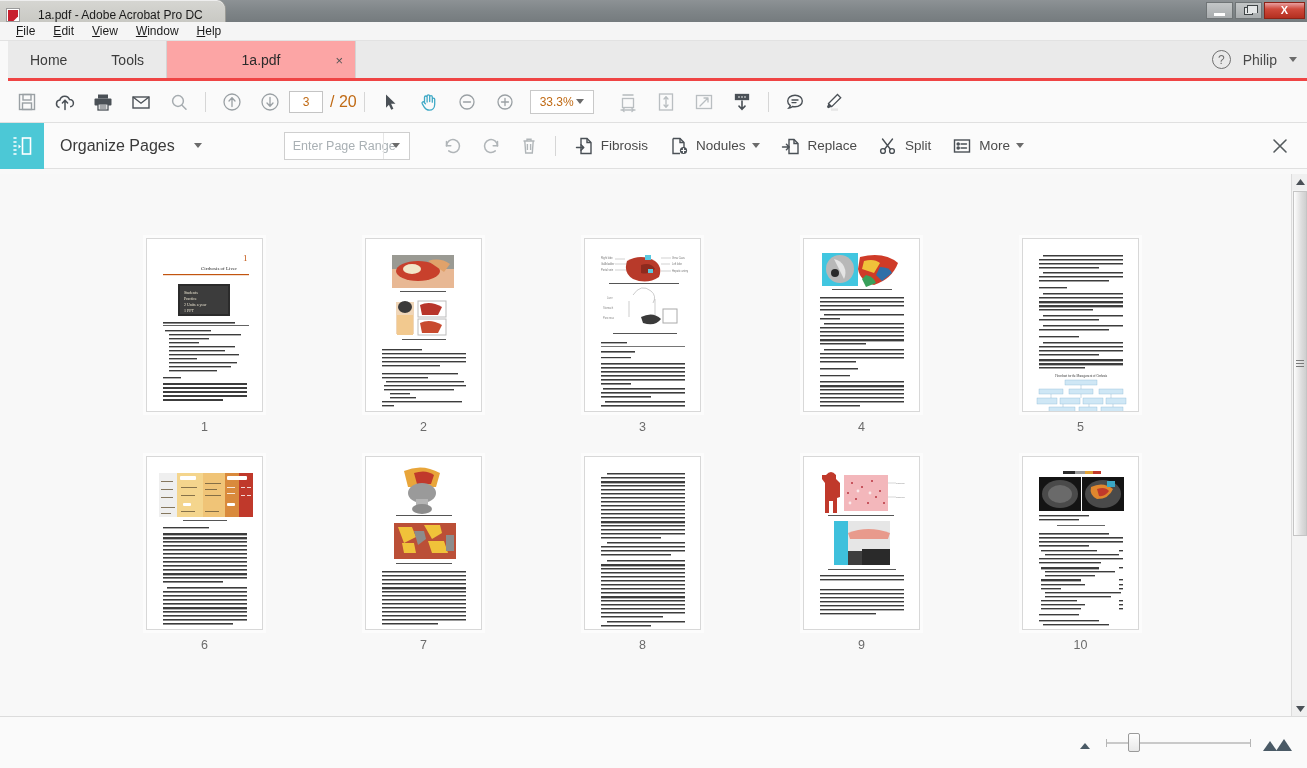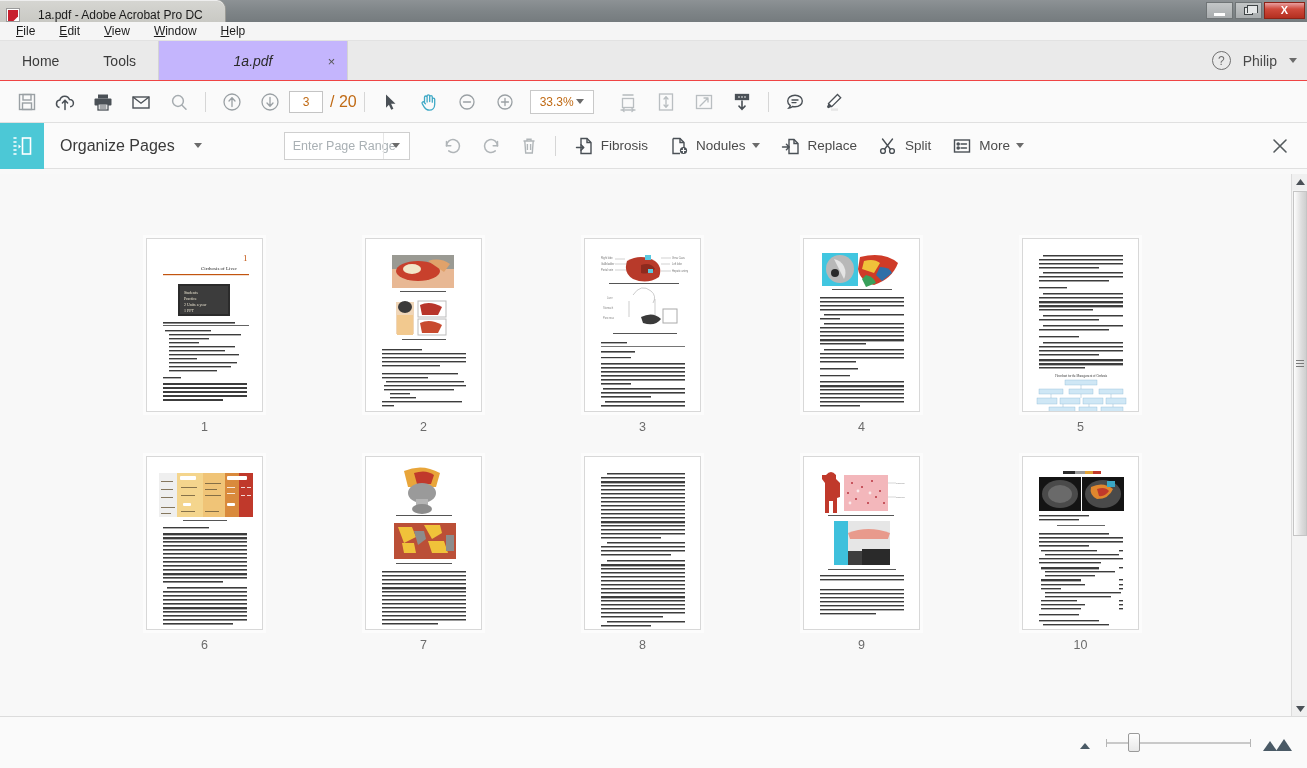--- a/index.html
+++ b/index.html
@@ -64,44 +64,44 @@
     width: 9px; height: 8px; border: 1px solid #3f4446; position: relative; background: #e4e6e7;
   }
   .winbtn .restore-sq:after {
     content: ""; position: absolute; left: 2px; top: -3px; width: 9px; height: 7px;
     border: 1px solid #3f4446; border-bottom: none; background: #e4e6e7;
   }
 
   
   .menubar {
     height: 19px; background: #f5f5f5;
-    display: flex; align-items: center; padding-left: 8px; gap: 8px;
+    display: flex; align-items: center; padding-left: 8px; gap: 2px;
     border-bottom: 1px solid #e2e2e2;
   }
   .menu-item {
     font-size: 12px; color: #1c1c1c; padding: 1px 8px;
   }
   .menu-item u { text-decoration: underline; }
 
   
   .tabbar {
     height: 40px; background: #eaeaea;
     display: flex; align-items: stretch; position: relative;
-    border-bottom: 1px solid #ef4444;
+    border-bottom: 3px solid #ef4444;
+    margin-left: 8px;
   }
   .tab {
     display: flex; align-items: center; justify-content: center;
     font-size: 14px; color: #4a4a4a; padding: 0 22px; min-width: 70px;
   }
   .tab.home { color: #3b3b3b; }
   .tab.doc {
-    background: #c4b5fd; min-width: 190px; position: relative;
+    background: #fca5a5; min-width: 190px; position: relative;
     border-left: 1px solid #d4d4d4; border-right: 1px solid #d4d4d4;
     color: #2b2b2b;
-    font-style: italic;
   }
   .tab.doc .tab-close {
     position: absolute; right: 12px; top: 50%; transform: translateY(-50%);
     font-size: 13px; color: #555;
   }
   .tabbar-right {
     position: absolute; right: 10px; top: 0; height: 100%;
     display: flex; align-items: center; gap: 12px;
   }
   .help-icon {

